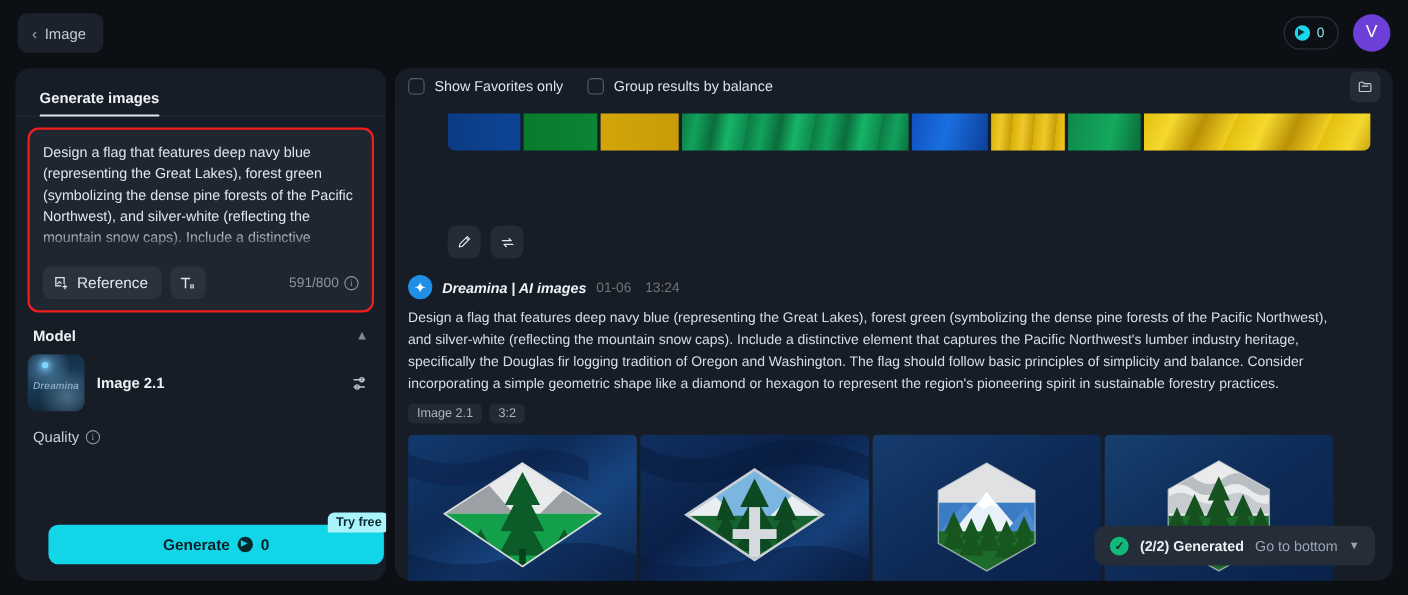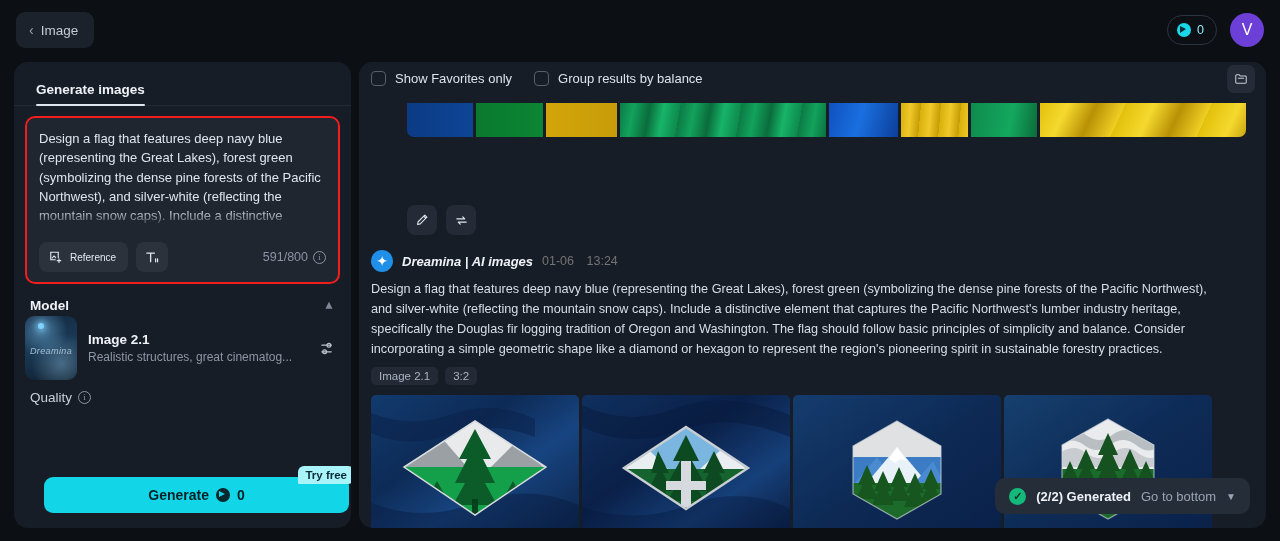--- a/index.html
+++ b/index.html
@@ -86,21 +86,21 @@
             mask-image: linear-gradient(#000 82%, rgba(0,0,0,0.25) 96%, transparent 100%);
   }
   .prompt-tools {
     position: absolute; left: 12px; right: 12px; bottom: 10px;
     display: flex; align-items: center; gap: 8px;
   }
   .ref-btn {
     display: flex; align-items: center; gap: 7px;
     height: 30px; padding: 0 12px 0 10px;
     background: #2b323c; border-radius: 8px;
-    color: #e3e9f1; font-size: 10px; cursor: pointer;
+    color: #e3e9f1; font-size: 14px; cursor: pointer;
   }
   .icon-sq {
     width: 32px; height: 30px; border-radius: 8px;
     background: #2b323c; display: flex; align-items: center; justify-content: center;
     cursor: pointer;
   }
   .counter {
     margin-left: auto; display: flex; align-items: center; gap: 5px;
     color: #8a94a3; font-size: 12.5px;
   }
@@ -118,21 +118,21 @@
   .section-title { font-size: 13.5px; font-weight: bold; color: #eef2f7; }
   .caret { color: #7d8796; font-size: 12px; cursor: pointer; transform: scaleY(-1); }
   .sub-label { padding: 10px 16px 0 16px; font-size: 12.5px; color: #99a3b1; }
 
   .model-row {
     margin: 9px 11px 0 11px; height: 52px;
     display: flex; align-items: center; gap: 11px;
     border-radius: 10px; cursor: pointer;
   }
   .model-thumb {
-    width: 52px; height: 64px; border-radius: 9px; flex: none;
+    width: 52px; height: 52px; border-radius: 9px; flex: none;
     background:
       radial-gradient(circle at 32% 22%, rgba(120,190,235,.55), transparent 42%),
       radial-gradient(circle at 70% 75%, rgba(150,200,230,.40), transparent 50%),
       linear-gradient(170deg, #132a42 0%, #1b3b57 48%, #0f2133 100%);
     position: relative; overflow: hidden;
     display: flex; align-items: center; justify-content: center;
   }
   .model-thumb .dot {
     position: absolute; top: 7px; left: 13px;
     width: 6px; height: 6px; border-radius: 50%;
@@ -319,21 +319,20 @@
       <span class="caret">▼</span>
     </div>
 
     <div class="model-row">
       <div class="model-thumb">
         <span class="dot"></span>
         <span class="wm">Dreamina</span>
       </div>
       <div class="model-info">
         <div class="model-name">Image 2.1</div>
-        <div class="model-desc">Realistic structures, great cinematog...</div>
       </div>
       <div class="slider-ic">
         <svg width="17" height="17" viewBox="0 0 18 18">
           <path d="M3 5.5h10M3 12.5h10" stroke="#b9c2ce" stroke-width="1.3" stroke-linecap="round"></path>
           <circle cx="10.5" cy="5.5" r="2" fill="none" stroke="#b9c2ce" stroke-width="1.3"></circle>
           <circle cx="6" cy="12.5" r="2" fill="none" stroke="#b9c2ce" stroke-width="1.3"></circle>
         </svg>
       </div>
     </div>
 

